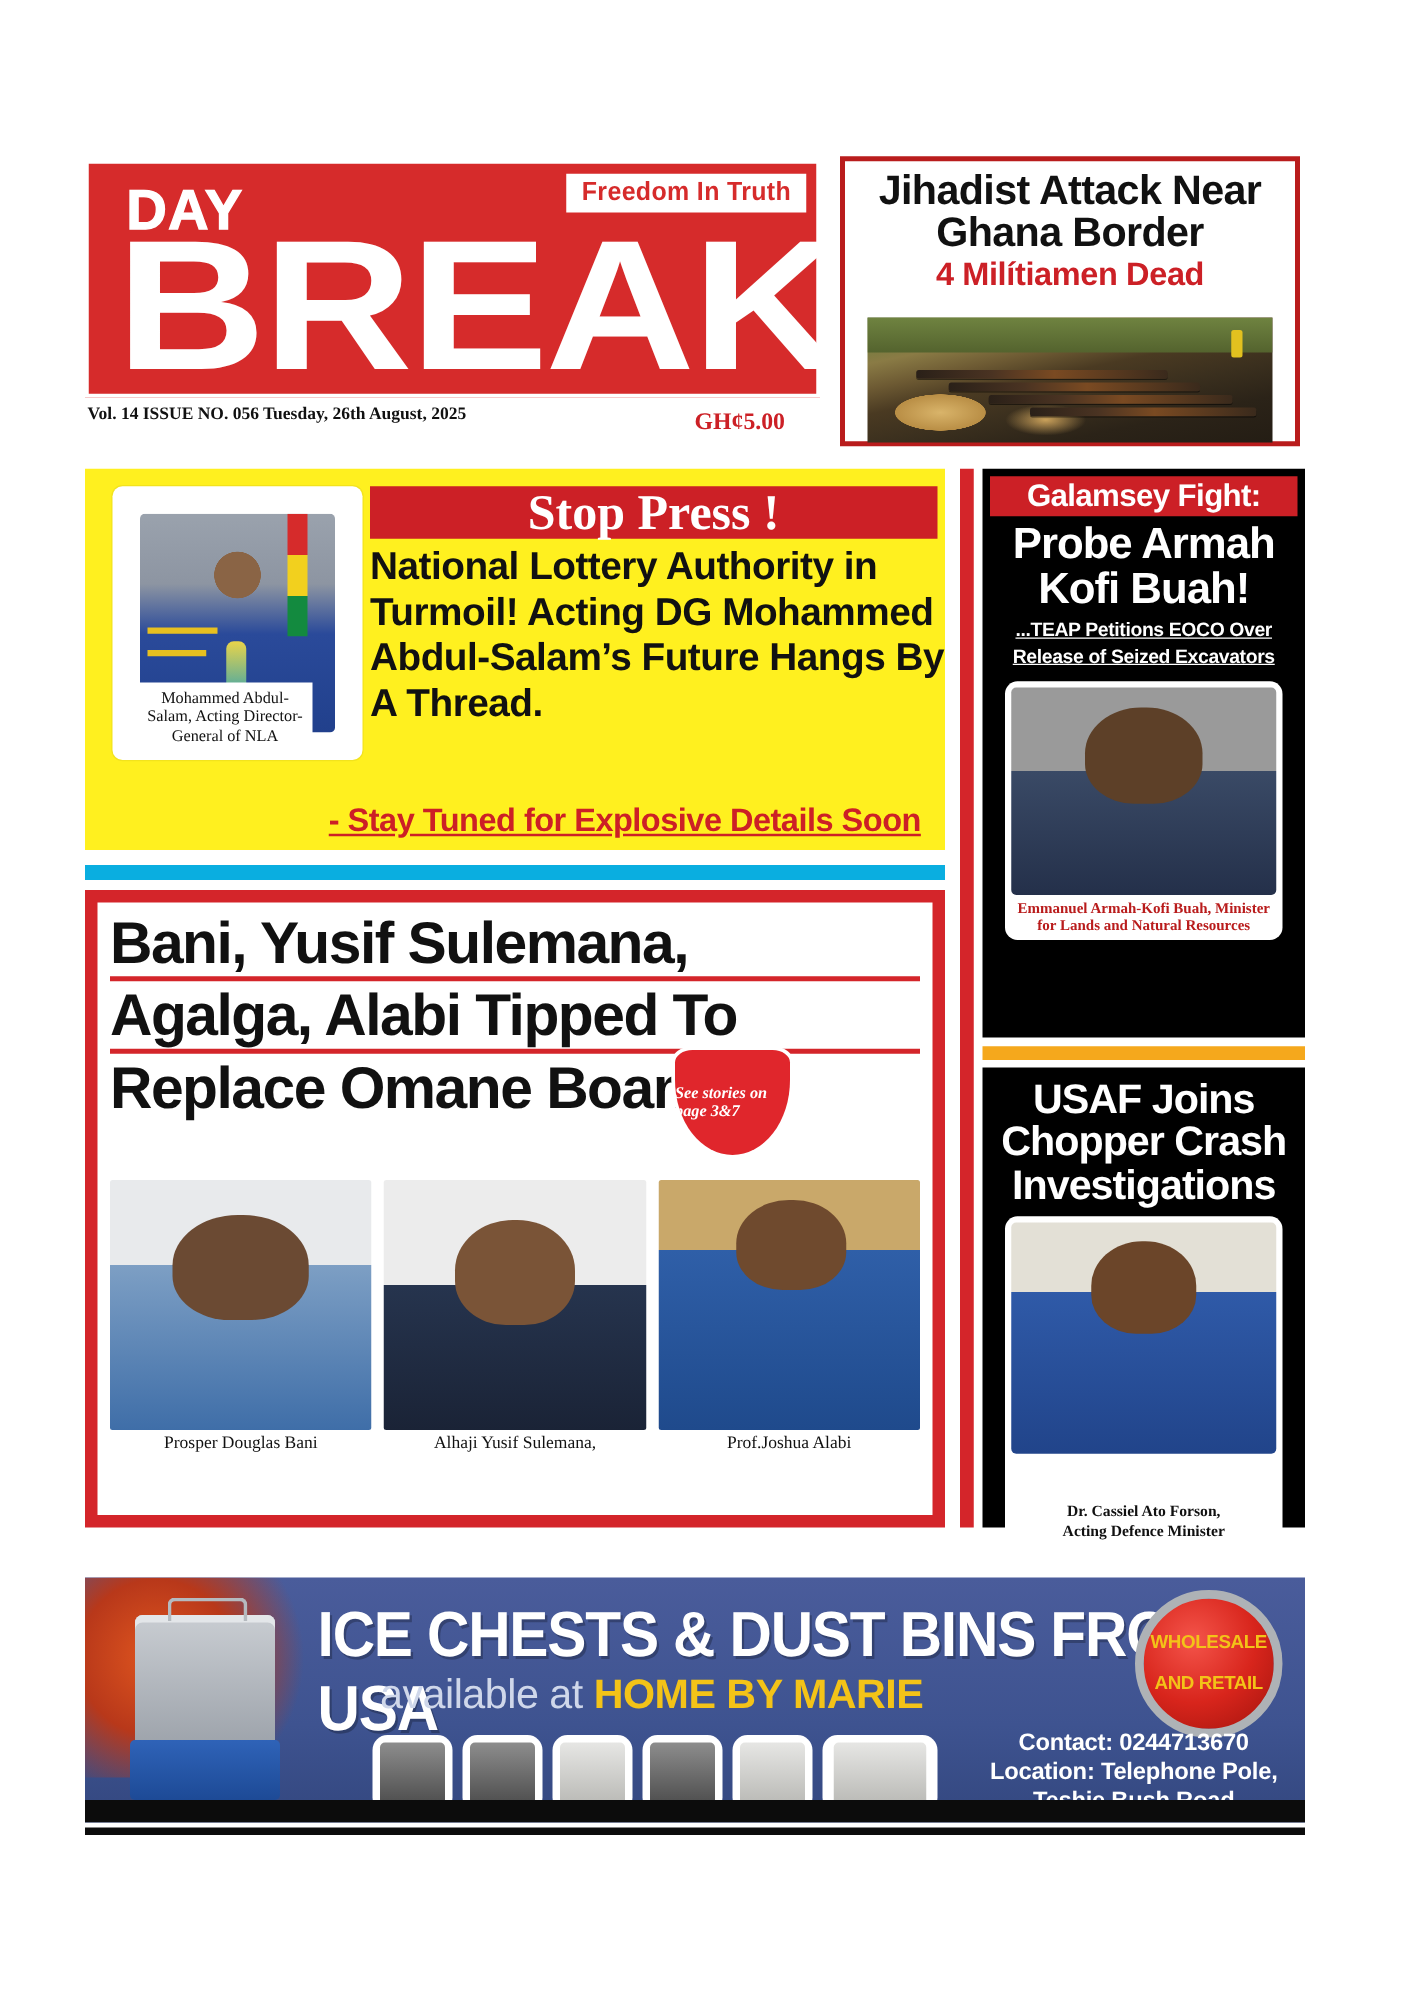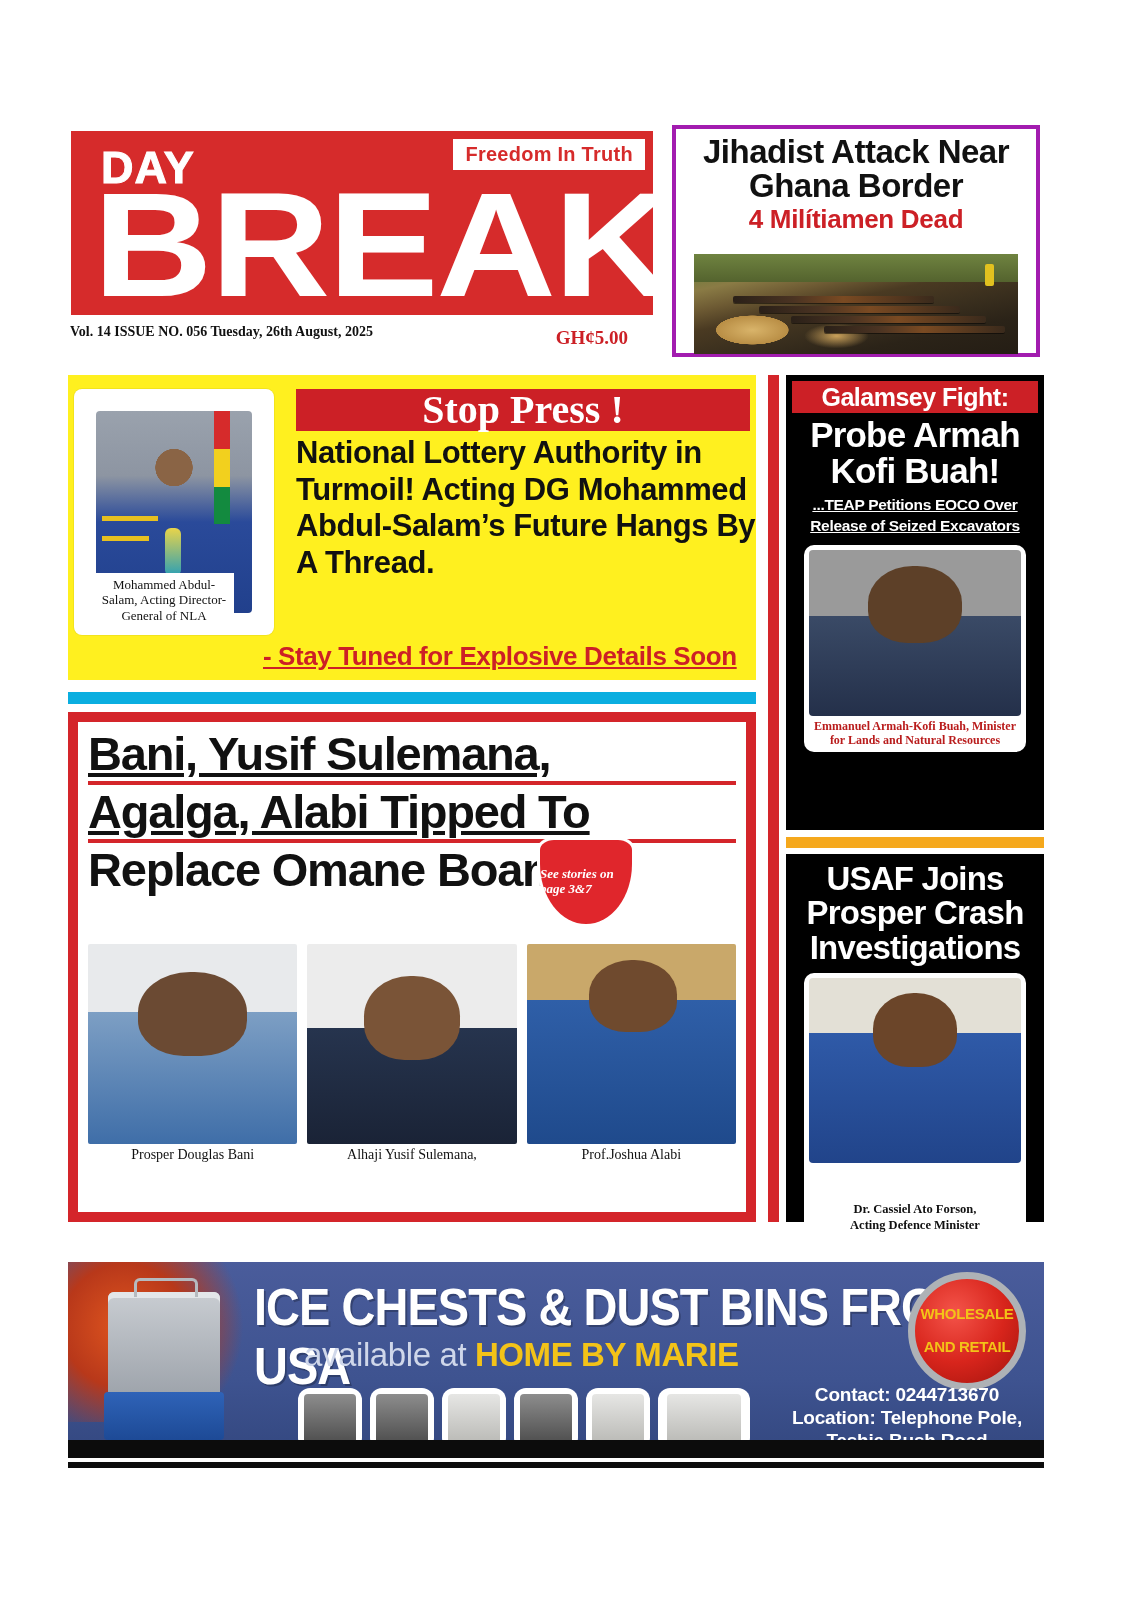--- a/index.html
+++ b/index.html
@@ -11,36 +11,36 @@
   .mast-day{position:absolute;left:30px;top:14px;font-family:"Liberation Sans",sans-serif;font-weight:bold;font-size:45px;letter-spacing:1px;color:#fff;line-height:1;-webkit-text-stroke:1px #fff;}
   .mast-break{position:absolute;left:22px;top:46px;font-family:"Liberation Sans",sans-serif;font-weight:bold;font-size:148px;line-height:0.92;color:#fff;letter-spacing:-2px;transform:scaleX(1.12);transform-origin:left top;}
   .mast-slogan-box{position:absolute;right:8px;top:8px;background:#ffffff;padding:3px 8px 4px 8px;}
   .mast-slogan{font-family:"Liberation Sans",sans-serif;font-weight:bold;font-size:21px;color:#d62b2b;letter-spacing:0.3px;transform:scaleX(0.95);display:inline-block;}
 
   .volbar{position:absolute;left:68px;top:322px;width:588px;height:34px;}
   .vol-text{position:absolute;left:2px;top:2px;font-family:"Liberation Serif",serif;font-weight:bold;font-size:14px;color:#111;}
   .vol-price{position:absolute;right:28px;top:5px;font-family:"Liberation Serif",serif;font-weight:bold;font-size:19px;color:#cc2026;}
 
   
-  .jihad{position:absolute;left:672px;top:125px;width:368px;height:232px;border:4px solid #a21caf;background:#fff;box-sizing:border-box;}
+  .jihad{position:absolute;left:672px;top:125px;width:368px;height:232px;border:4px solid #b91c1c;background:#fff;box-sizing:border-box;}
   .jihad h1{margin:0;padding:6px 4px 0 4px;text-align:center;font-family:"Liberation Sans",sans-serif;font-weight:bold;font-size:33px;line-height:1.02;color:#111;letter-spacing:-0.5px;}
   .jihad h2{margin:2px 0 0 0;text-align:center;font-family:"Liberation Sans",sans-serif;font-weight:bold;font-size:26px;color:#cc2026;letter-spacing:-0.3px;}
   .jihad-photo{position:absolute;left:18px;right:18px;top:125px;bottom:-1px;
     background:
       radial-gradient(ellipse 60px 24px at 18% 76%, #d9b46a 0%, #b98e45 60%, rgba(0,0,0,0) 61%),
       radial-gradient(ellipse 52px 20px at 44% 82%, #c9a05a 0%, rgba(0,0,0,0) 62%),
       linear-gradient(168deg,#5a6b35 0%,#6e7c3c 10%,#8a7b45 22%,#6d5a33 34%,#4a3a22 46%,#3a2f1e 62%,#2b2318 78%,#241d14 100%);
     overflow:hidden;}
   .jihad-photo .gun{position:absolute;height:7px;background:linear-gradient(90deg,#2a2018,#4a3322 30%,#7a4a22 55%,#3a2a1c);border-radius:2px;box-shadow:0 1px 0 rgba(0,0,0,.5);}
   .jihad-photo .grass{position:absolute;top:0;left:0;right:0;height:28px;background:linear-gradient(180deg,#6f8340,#54632e);}
   .jihad-photo .yel{position:absolute;width:9px;height:22px;background:#e2c11f;border-radius:2px;right:24px;top:10px;}
 
   
   .stoppress{position:absolute;left:68px;top:375px;width:688px;height:305px;background:#fff01f;}
-  .sp-photo-wrap{position:absolute;left:6px;top:14px;width:200px;height:246px;background:#fff;border-radius:8px;padding:22px;box-sizing:border-box;box-shadow:0 0 0 1px rgba(0,0,0,.05);}
+  .sp-photo-wrap{position:absolute;left:22px;top:14px;width:200px;height:219px;background:#fff;border-radius:8px;padding:22px;box-sizing:border-box;box-shadow:0 0 0 1px rgba(0,0,0,.05);}
   .sp-photo{width:100%;height:100%;border-radius:4px;
     background:
       radial-gradient(circle 42px at 50% 28%, #8a6445 0 44%, rgba(0,0,0,0) 45%),
       linear-gradient(180deg,#9aa2ad 0%,#8d95a2 32%,#2a4a9a 55%,#21408c 100%);
     overflow:hidden;position:relative;}
   .sp-photo .flag{position:absolute;right:14%;top:0;width:16px;height:56%;background:linear-gradient(180deg,#d62b2b 0 34%,#f2d01e 34% 67%,#138a3f 67% 100%);}
   .sp-photo .rail{position:absolute;left:4%;top:52%;width:36%;height:5px;background:#e7c020;}
   .sp-photo .rail2{position:absolute;left:4%;top:62%;width:30%;height:5px;background:#e7c020;}
   .sp-photo .mic{position:absolute;left:44%;top:58%;width:16px;height:48px;background:linear-gradient(180deg,#e9d44a,#2c9fb5);border-radius:6px;}
   .sp-cap{position:absolute;left:20px;bottom:8px;width:140px;background:#fff;padding:4px 6px;text-align:center;font-family:"Liberation Serif",serif;font-size:13px;line-height:1.18;color:#111;box-sizing:border-box;}
@@ -48,21 +48,21 @@
   .sp-head span{display:block;text-align:center;color:#fff;font-family:"Liberation Serif",serif;font-weight:bold;font-size:40px;line-height:42px;}
   .sp-body{position:absolute;left:228px;top:60px;right:0px;font-family:"Liberation Sans",sans-serif;font-weight:bold;font-size:31px;line-height:1.18;color:#111;letter-spacing:-0.4px;}
   .sp-foot{position:absolute;left:195px;right:2px;bottom:8px;font-family:"Liberation Sans",sans-serif;font-weight:bold;font-size:26px;color:#cc2026;text-decoration:underline;letter-spacing:-0.4px;}
 
   .cyanbar{position:absolute;left:68px;top:692px;width:688px;height:12px;background:#0aaee0;}
 
   
   .mainstory{position:absolute;left:68px;top:712px;width:688px;height:510px;background:#d4252a;padding:10px;box-sizing:border-box;}
   .ms-inner{width:100%;height:100%;background:#fff;box-sizing:border-box;padding:8px 10px 0 10px;position:relative;}
   .ms-head{font-family:"Liberation Sans",sans-serif;font-weight:bold;font-size:47px;line-height:1.04;color:#111;letter-spacing:-1.2px;}
-  .ms-head .ul{display:block;border-bottom:4px solid #d4252a;padding-bottom:2px;margin-bottom:3px;text-decoration:underline;}
+  .ms-head .ul{display:block;border-bottom:4px solid #d4252a;padding-bottom:2px;margin-bottom:3px;}
   .ms-photos{position:absolute;left:10px;right:10px;top:222px;display:flex;gap:10px;}
   .ms-ph{flex:1;}
   .ms-ph .img{width:100%;height:200px;border-radius:2px;overflow:hidden;position:relative;}
   .ms-ph .cap{text-align:center;font-family:"Liberation Serif",serif;font-size:14px;color:#111;padding-top:3px;}
   .p1{background:linear-gradient(180deg,#e8eaec 0 34%, #7d9fc4 34%, #3f6ea8 100%);}
   .p1:after{content:"";position:absolute;left:24%;top:14%;width:52%;height:42%;background:#6b4a33;border-radius:48% 48% 42% 42%;}
   .p2{background:linear-gradient(180deg,#ececec 0 42%, #26344e 42%, #1a2336 100%);}
   .p2:after{content:"";position:absolute;left:27%;top:16%;width:46%;height:42%;background:#7a5437;border-radius:48% 48% 42% 42%;}
   .p3{background:linear-gradient(180deg,#dcdcdc 0 38%, #4a4f5c 38%, #2c3039 100%);}
   .p3:after{content:"";position:absolute;left:27%;top:12%;width:46%;height:40%;background:#6d4a30;border-radius:48% 48% 42% 42%;}
@@ -209,21 +209,21 @@
         <div class="galam-cap">
           <div>Emmanuel Armah-Kofi Buah, Minister</div>
           <div>for Lands and Natural Resources</div>
         </div>
       </div>
     </div>
 
     <div class="amberbar"></div>
 
     <div class="usaf">
-      <div class="usaf-h">USAF Joins Prosper Crash Investigations</div>
+      <div class="usaf-h">USAF Joins Chopper Crash Investigations</div>
       <div class="usaf-card">
         <div class="usaf-img"></div>
         <div class="usaf-cap">
           <div>Dr. Cassiel Ato Forson,</div>
           <div>Acting Defence Minister</div>
         </div>
       </div>
     </div>
   </div>
 

